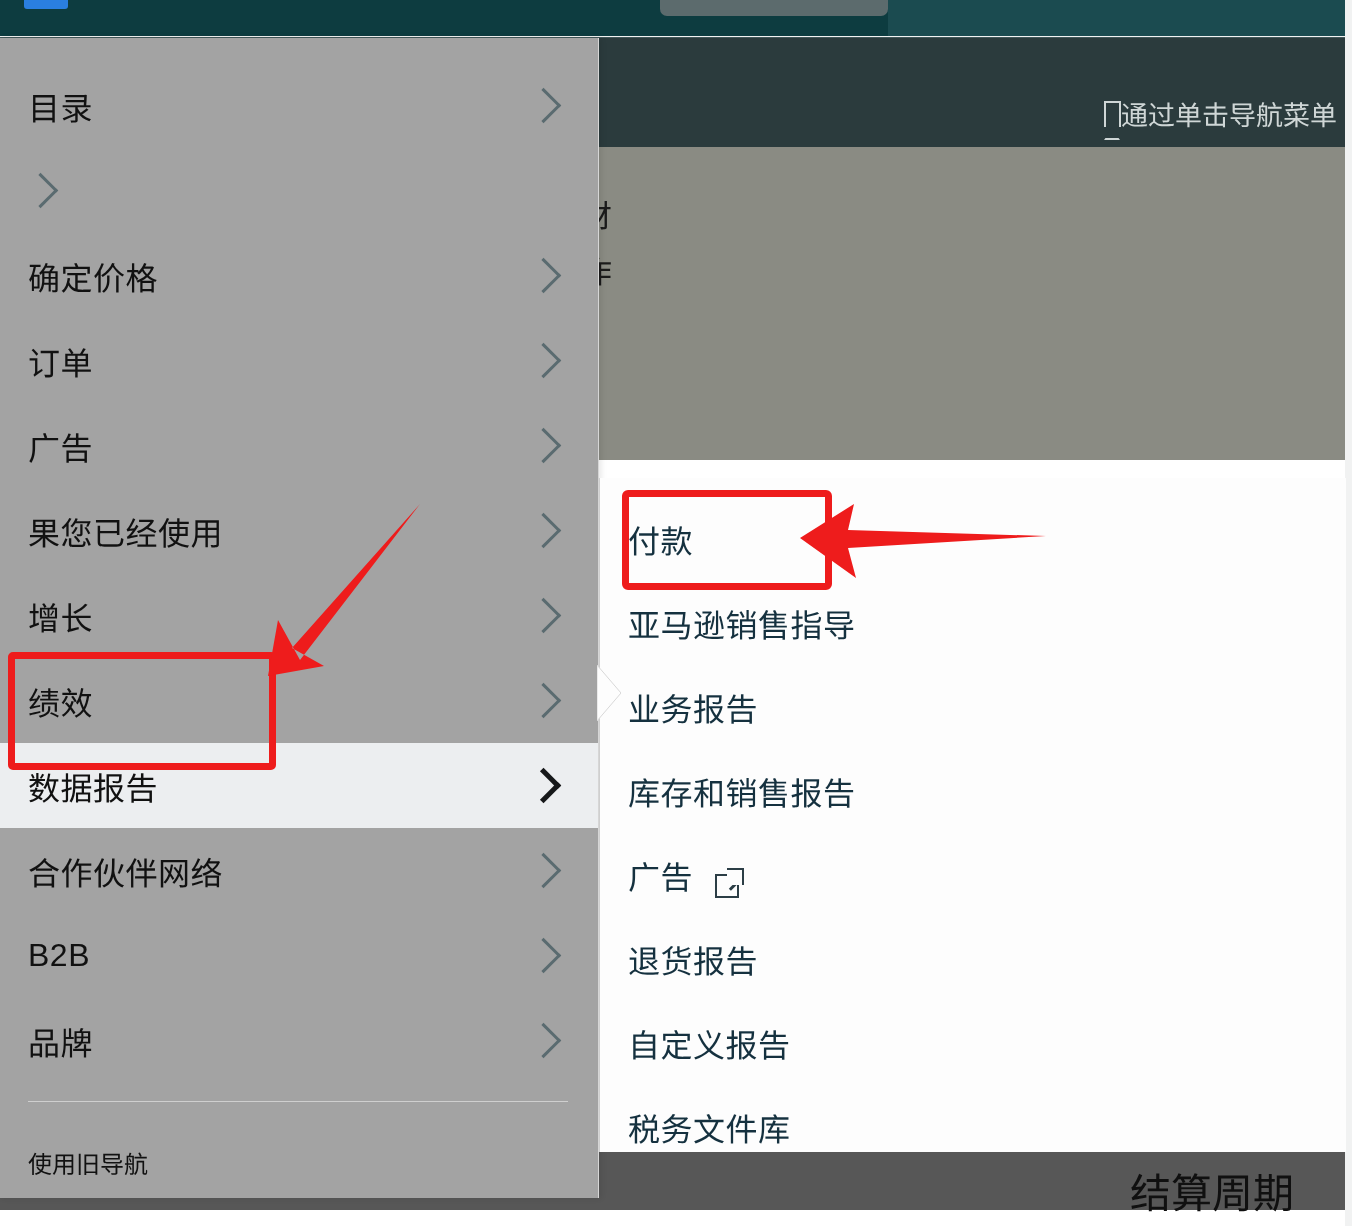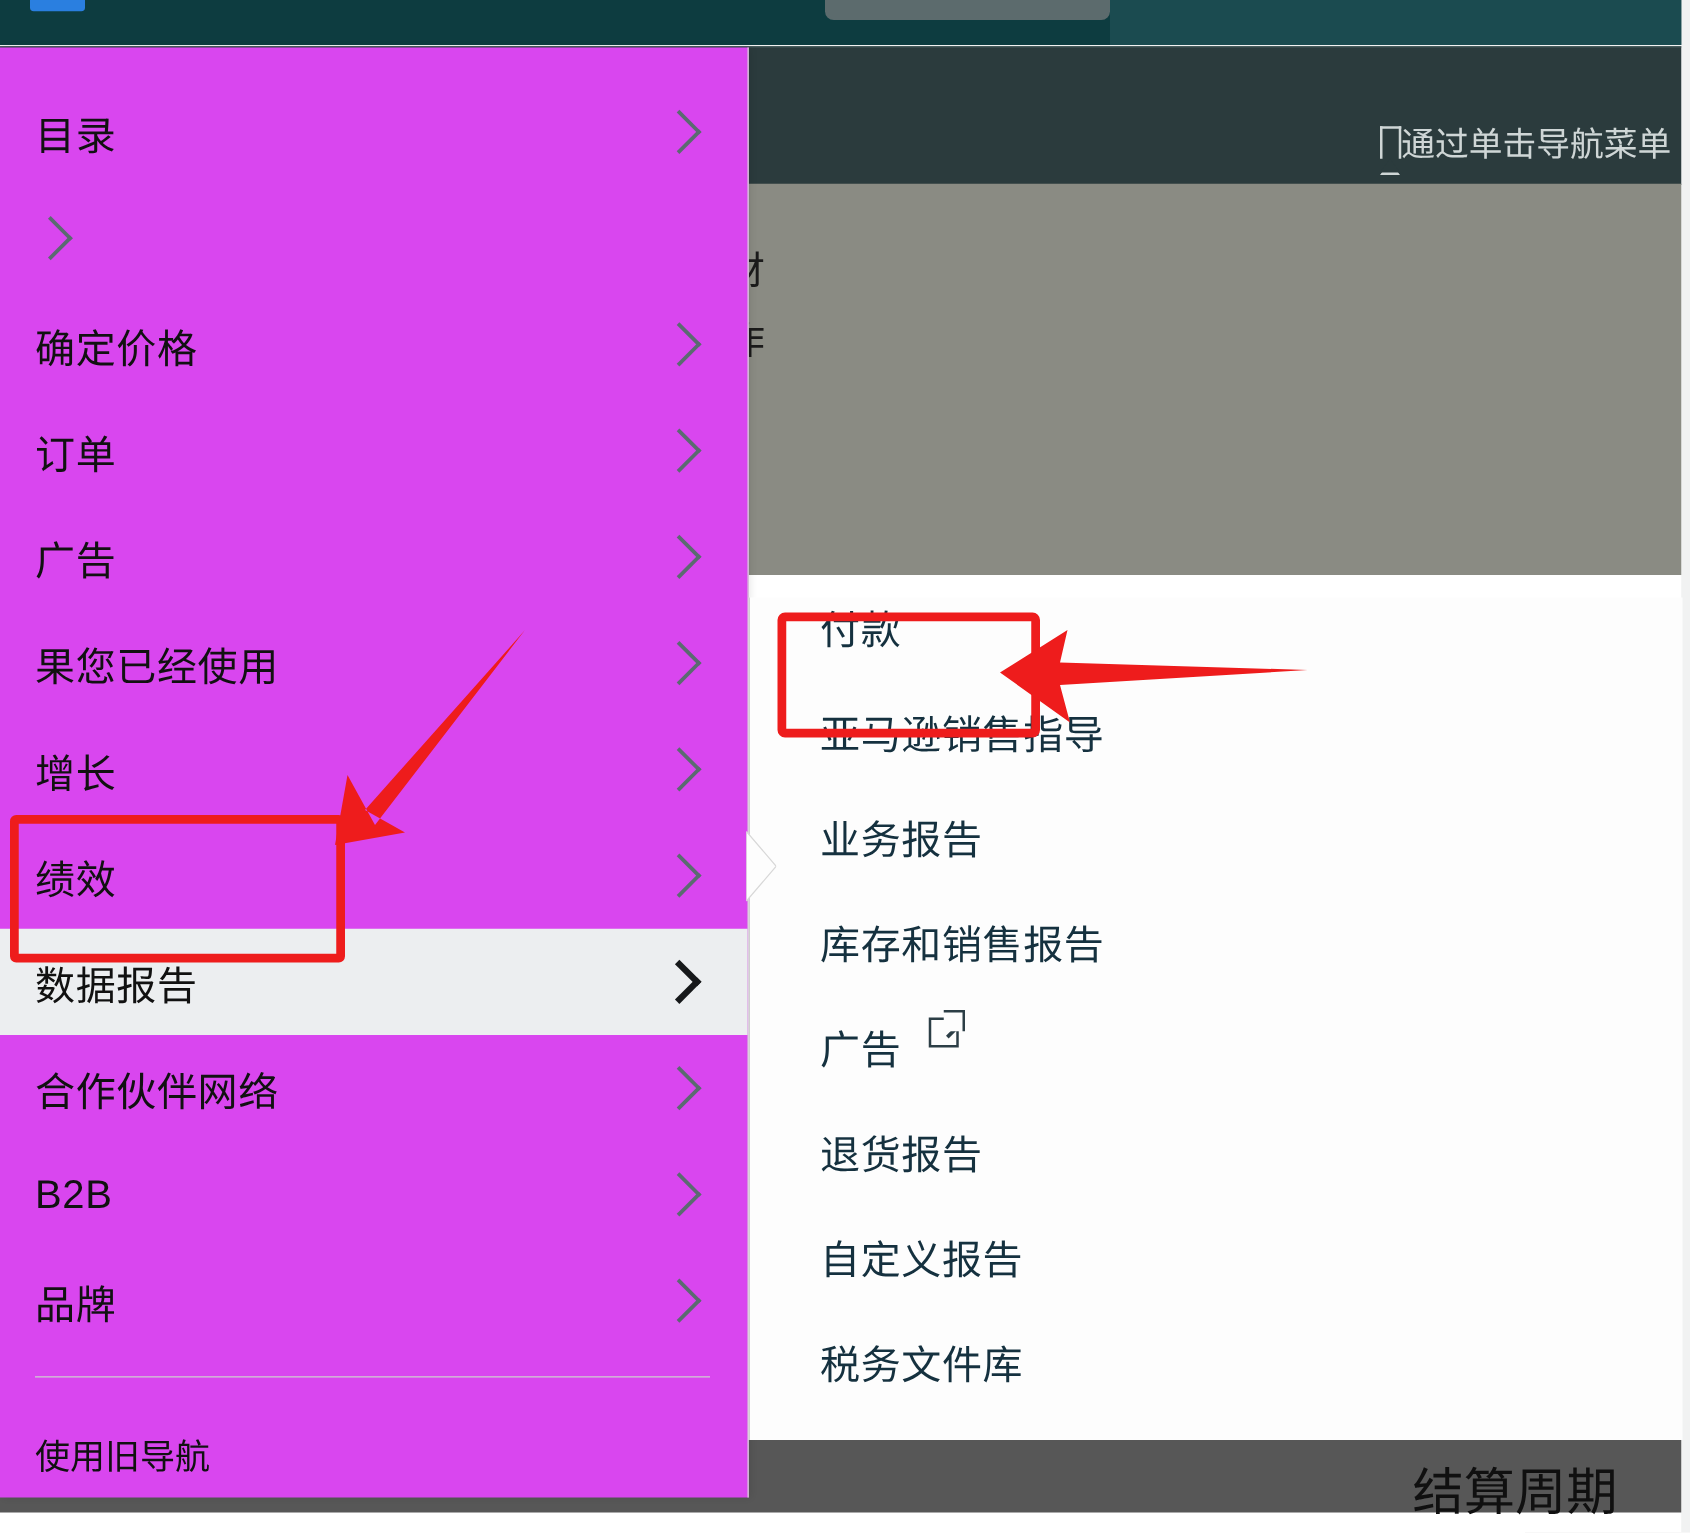--- a/index.html
+++ b/index.html
@@ -157,21 +157,21 @@
     color: #101010;
     white-space: nowrap;
   }
 
   
   .nav-panel {
     position: absolute;
     left: 0; top: 38px;
     width: 598px;
     height: 1160px;
-    background: #d946ef;
+    background: #a3a3a3;
     border-right: 1px solid #d6d6d6;
     box-shadow: 2px 0 6px rgba(0,0,0,0.10);
     z-index: 20;
   }
   .nav-list {
     position: absolute;
     left: 0; top: 25px;
     width: 598px;
   }
   .nav-item {
@@ -213,21 +213,21 @@
     margin: 18px 30px 0 28px;
   }
   .nav-footer {
     padding: 0 28px;
     height: 85px;
     display: flex;
     align-items: center;
     margin-top: 18px;
   }
   .nav-footer .label {
-    font-size: 28px;
+    font-size: 24px;
     color: #111111;
   }
 
   
   .flyout-caret {
     position: absolute;
     left: 597px;
     top: 665px;
     width: 24px;
     height: 56px;
@@ -241,22 +241,22 @@
     top: 478px;
     width: 746px;
     height: 674px;
     background: #fdfdfd;
     border-left: 1px solid #cfcfcf;
     z-index: 22;
   }
   .sub-item {
     height: 84px;
     display: flex;
-    align-items: flex-start;
-    padding-left: 56px;
+    align-items: flex-end;
+    padding-left: 28px;
     box-sizing: border-box;
   }
   .sub-item .label {
     font-size: 32px;
     color: #15313f;
     letter-spacing: 0.5px;
   }
   .ext-icon {
     display: inline-block;
     position: relative;

